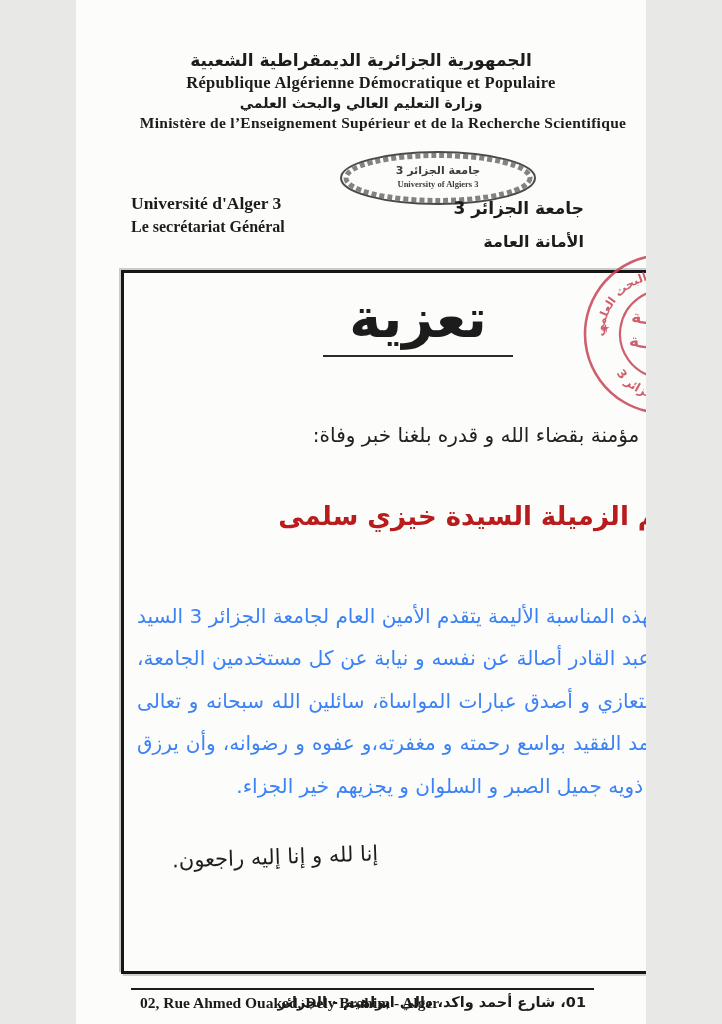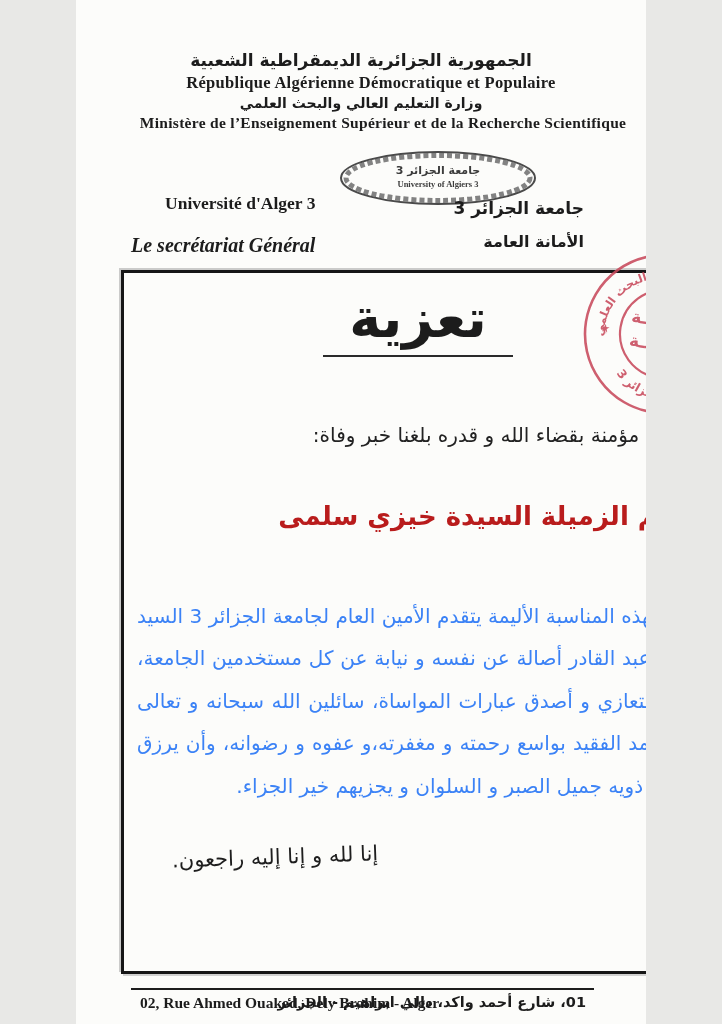--- a/index.html
+++ b/index.html
@@ -10,23 +10,23 @@
   }
   
   .header{position:absolute;top:50px;left:0;width:100%;text-align:center;}
   .h-ar1{font-size:17px;font-weight:bold;direction:rtl;font-family:"DejaVu Sans",sans-serif;}
   .h-fr1{font-size:16.5px;font-weight:bold;font-family:"Liberation Serif",serif;letter-spacing:.3px;margin-top:3px;padding-left:20px;}
   .h-ar2{font-size:14px;font-weight:bold;direction:rtl;margin-top:2px;}
   .h-fr2{font-size:15.5px;font-weight:bold;font-family:"Liberation Serif",serif;letter-spacing:.3px;margin-top:3px;padding-left:44px;}
   
   .logo{position:absolute;left:262px;top:150px;width:200px;height:56px;}
   
-  .sub-left{position:absolute;left:55px;top:193px;font-family:"Liberation Serif",serif;text-align:right;}
+  .sub-left{position:absolute;left:55px;top:193px;font-family:"Liberation Serif",serif;}
   .sub-left .l1{font-size:17.5px;font-weight:bold;}
-  .sub-left .l2{font-size:20px;font-weight:bold;margin-top:20px;font-style:italic;}
+  .sub-left .l2{font-size:16px;font-weight:bold;margin-top:4px;}
   .sub-right{position:absolute;right:62px;top:198px;direction:rtl;text-align:right;}
   .sub-right .l1{font-size:17px;font-weight:bold;}
   .sub-right .l2{font-size:16px;font-weight:bold;margin-top:14px;}
   
   .letter-box{
     position:absolute;left:45px;top:270px;width:588px;height:698px;
     border:3px solid #161616;
     box-shadow:-2px -2px 0 rgba(130,130,130,.4), 2px 2px 0 rgba(130,130,130,.35);
     background:transparent;
   }

